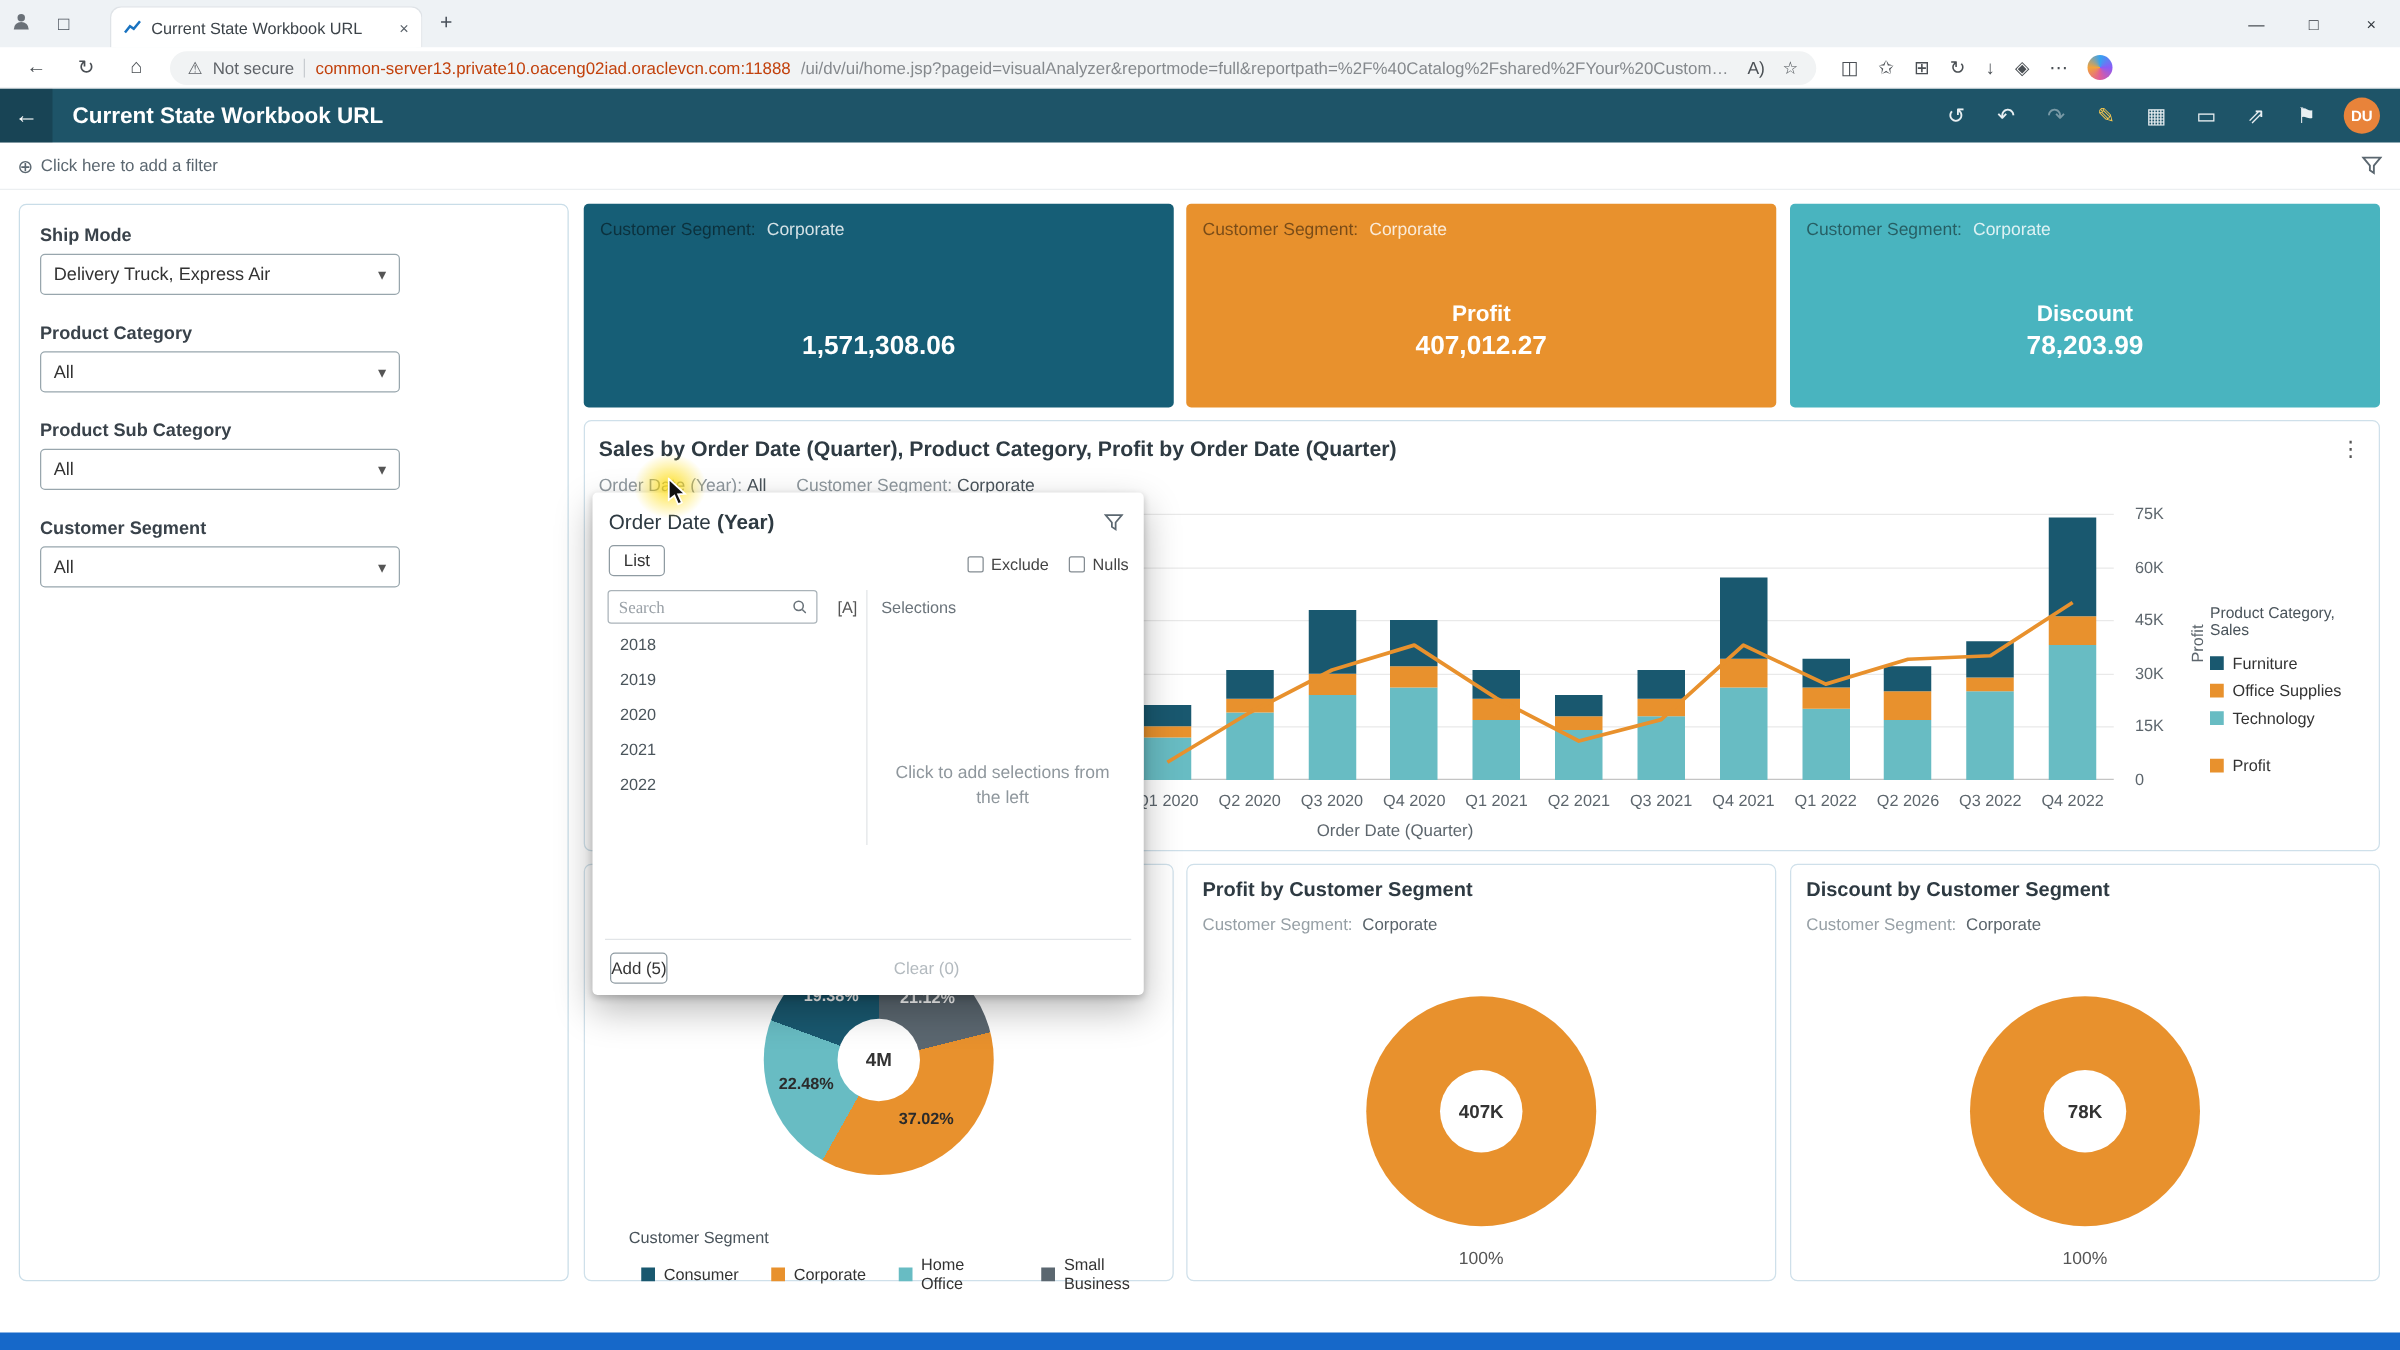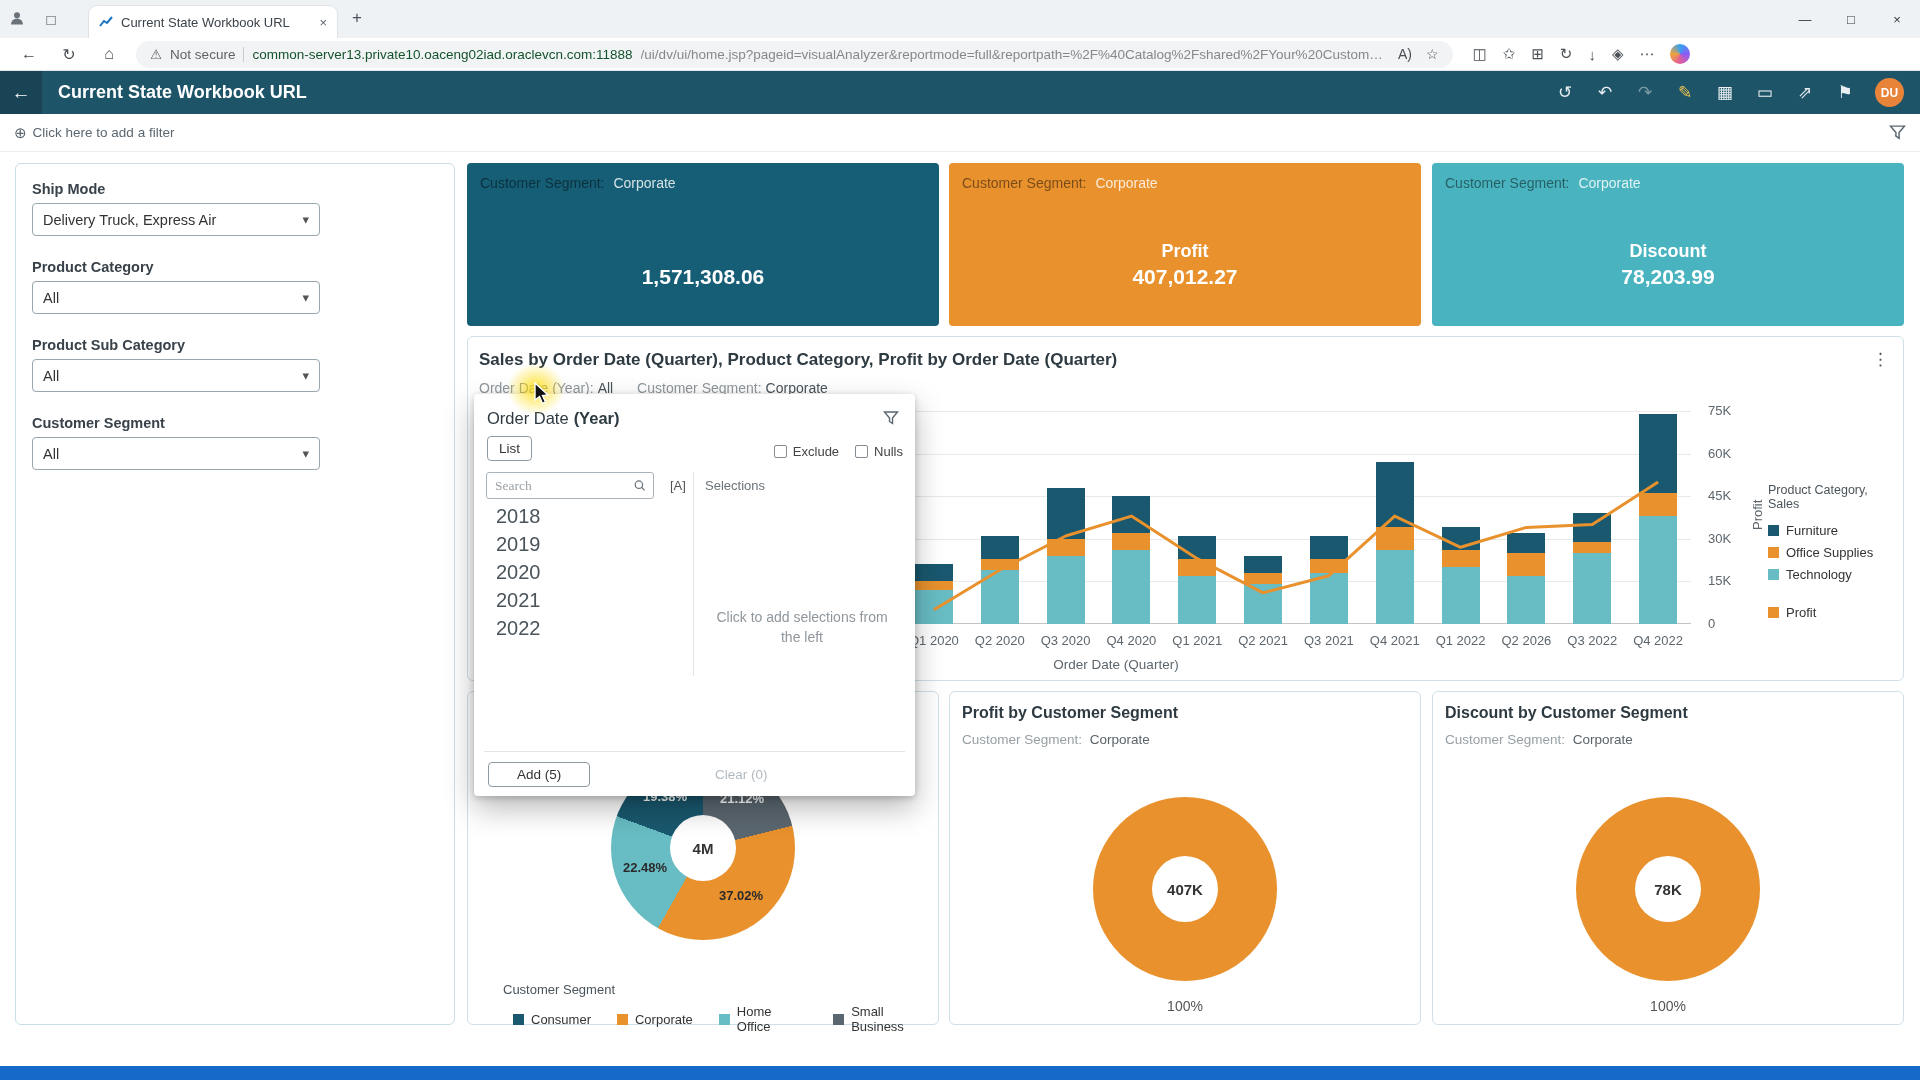--- a/index.html
+++ b/index.html
@@ -14,21 +14,21 @@
   .tab-title { font-size:13px; color:#3c4349; white-space:nowrap; overflow:hidden; text-overflow:ellipsis; flex:1; }
   .tab-close { font-size:13px; color:#5b636b; }
   .newtab { position:absolute; left:352px; top:8px; font-size:17px; color:#49515a; }
   .win-controls { position:absolute; right:0; top:0; height:38px; display:flex; }
   .win-controls span { width:46px; height:38px; display:flex; align-items:center; justify-content:center; font-size:13px; color:#33393f; }
 
   .addressrow { position:absolute; left:0; top:38px; width:1920px; height:33px; background:#fff; border-bottom:1px solid #e3e6e9; display:flex; align-items:center; padding:0 12px; gap:6px; }
   .nav-ico { width:34px; text-align:center; font-size:16px; color:#4a4f54; }
   .addressbox { height:27px; background:#f1f3f4; border-radius:14px; display:flex; align-items:center; padding:0 14px; gap:8px; font-size:13.5px; color:#5f6368; flex:0 0 1300px; margin-left:4px; }
   .addr-sep { width:1px; height:15px; background:#c8ccd0; }
-  .url-host { color:#14532d; white-space:nowrap; }
+  .url-host { color:#c2410c; white-space:nowrap; }
   .url-path { color:#85898d; white-space:nowrap; overflow:hidden; text-overflow:ellipsis; flex:1; }
   .addr-right { display:flex; gap:14px; margin-left:auto; color:#4a4f54; font-size:14px; }
   .toolicons { display:flex; gap:16px; margin-left:12px; color:#4a4f54; font-size:15px; align-items:center; }
   .copilot { width:20px; height:20px; border-radius:50%; background:conic-gradient(#35a3f1,#8a5cf6,#e05c9a,#f2a33c,#35a3f1); }
 
   
   .appheader { position:absolute; left:0; top:71px; width:1920px; height:43px; display:flex; align-items:center; color:#fff; }
   .back-btn { width:42px; height:43px; background:rgba(0,0,0,.18); display:flex; align-items:center; justify-content:center; font-size:19px; }
   .app-title { margin-left:16px; font-size:18px; font-weight:600; }
   .hdr-icons { margin-left:auto; display:flex; align-items:center; }
@@ -107,24 +107,24 @@
   .chk-row { position:absolute; right:12px; top:50px; display:flex; gap:16px; align-items:center; font-size:13px; color:#444; }
   .chk { display:flex; align-items:center; gap:6px; }
   .chk .box { width:13px; height:13px; border:1.5px solid #848c92; border-radius:2px; background:#fff; }
   .search-wrap { position:absolute; left:12px; top:78px; width:168px; height:27px; border:1px solid #aab3b9; border-radius:3px; display:flex; align-items:center; padding:0 8px; gap:6px; }
   .search-wrap input { border:0; outline:0; width:100%; font-size:13.5px; color:#333; font-family:Liberation Serif, serif; }
   .search-wrap input::placeholder { color:#9aa1a7; }
   .match-case { position:absolute; left:196px; top:84px; font-size:13px; color:#555; }
   .vdivider { position:absolute; left:219px; top:78px; width:1px; height:204px; background:#e2e5e8; }
   .selections-label { position:absolute; left:231px; top:84px; font-size:13px; color:#6a737a; }
   .years { position:absolute; left:12px; top:108px; width:196px; }
-  .year-row { height:28px; line-height:28px; padding-left:10px; font-size:20px; color:#4a545b; }
+  .year-row { height:28px; line-height:28px; padding-left:10px; font-size:13px; color:#4a545b; }
   .sel-hint { position:absolute; left:238px; top:214px; width:180px; text-align:center; font-size:14px; color:#8f979d; line-height:1.4; }
   .popup-hr { position:absolute; left:10px; top:357px; width:421px; height:1px; background:#e2e5e8; }
-  .add-btn { position:absolute; left:14px; top:368px; border:1px solid #8f9ba2; border-radius:4px; padding:4px 28px; font-size:13.5px; color:#333; background:#fff; }
+  .add-btn { position:absolute; left:14px; top:368px; border:1px solid #8f9ba2; border-radius:4px; padding:4px 0; font-size:13.5px; color:#333; background:#fff; }
   .clear-btn { position:absolute; left:232px; top:368px; border:1px solid transparent; padding:4px 8px; font-size:13.5px; color:#b3babf; background:#fff; }
 
   
   .highlight { position:absolute; left:507px; top:363px; width:58px; height:52px; border-radius:50%; background:radial-gradient(closest-side, rgba(255,219,0,.8), rgba(255,219,0,0)); z-index:60; }
   .cursor { position:absolute; left:532px; top:382px; z-index:70; }
   .taskbar { position:absolute; left:0; top:1066px; width:1920px; height:14px; z-index:80; }
 </style>
 </head>
 <body>
 

